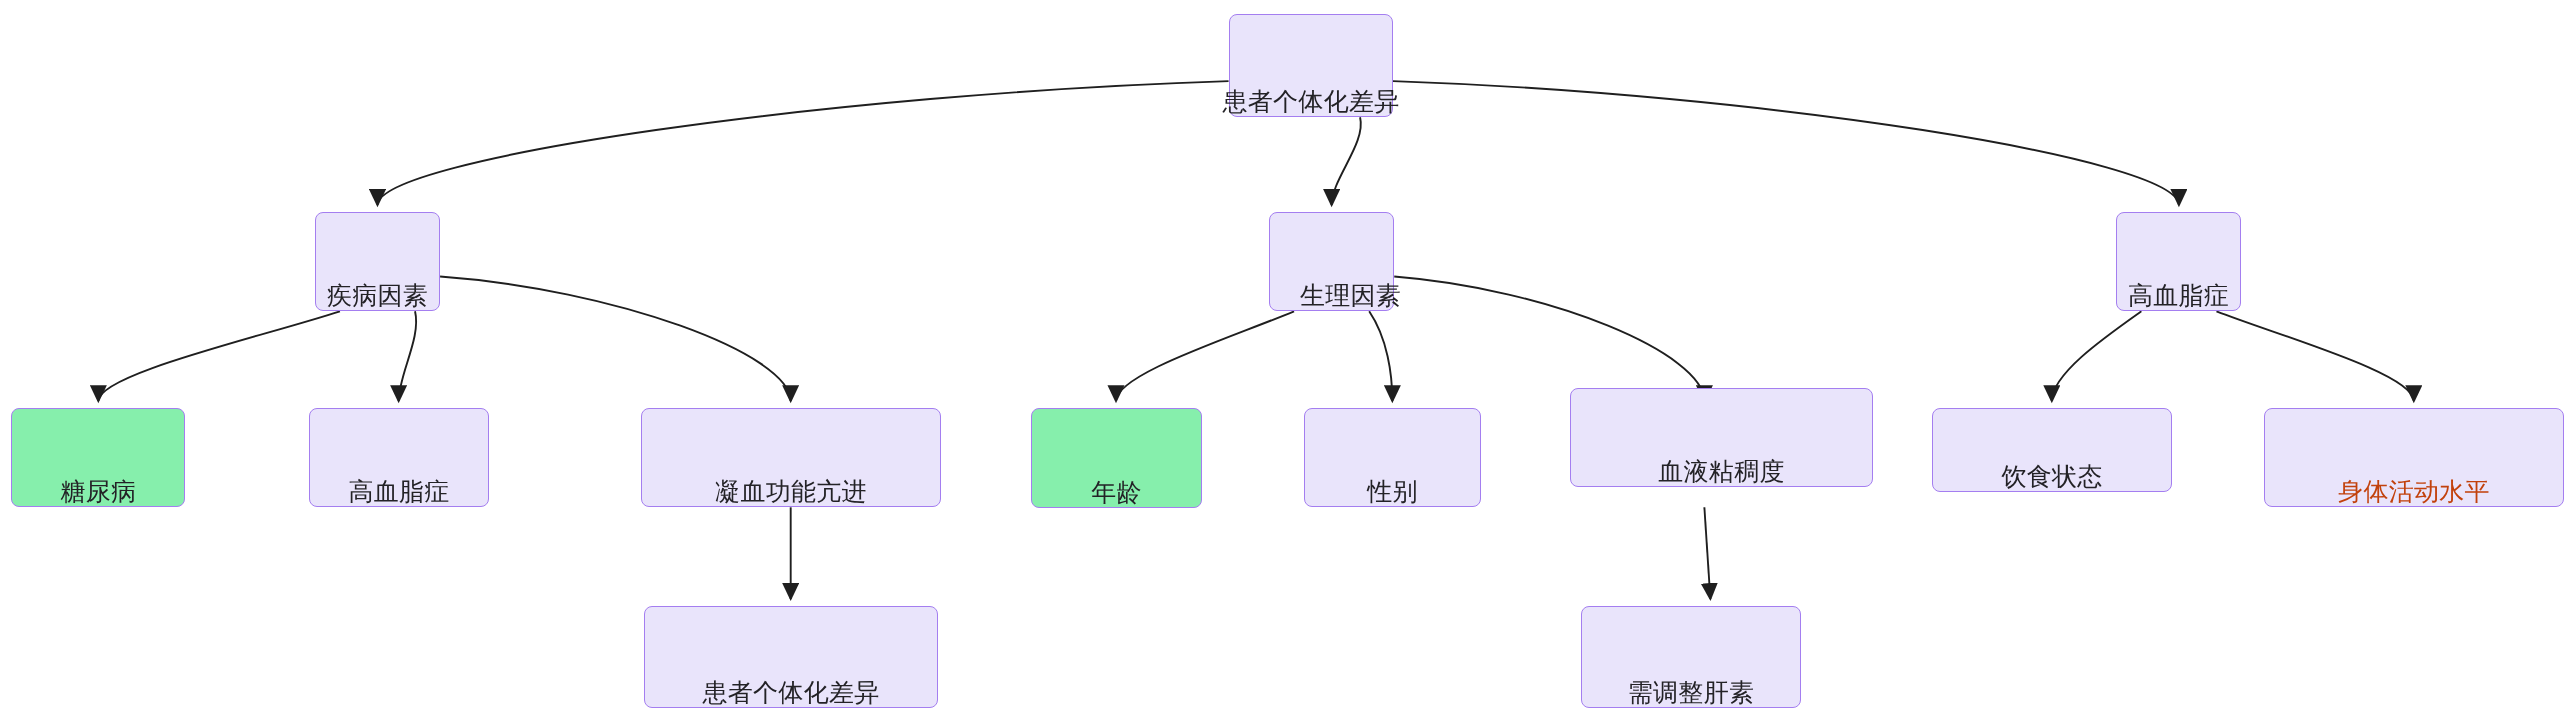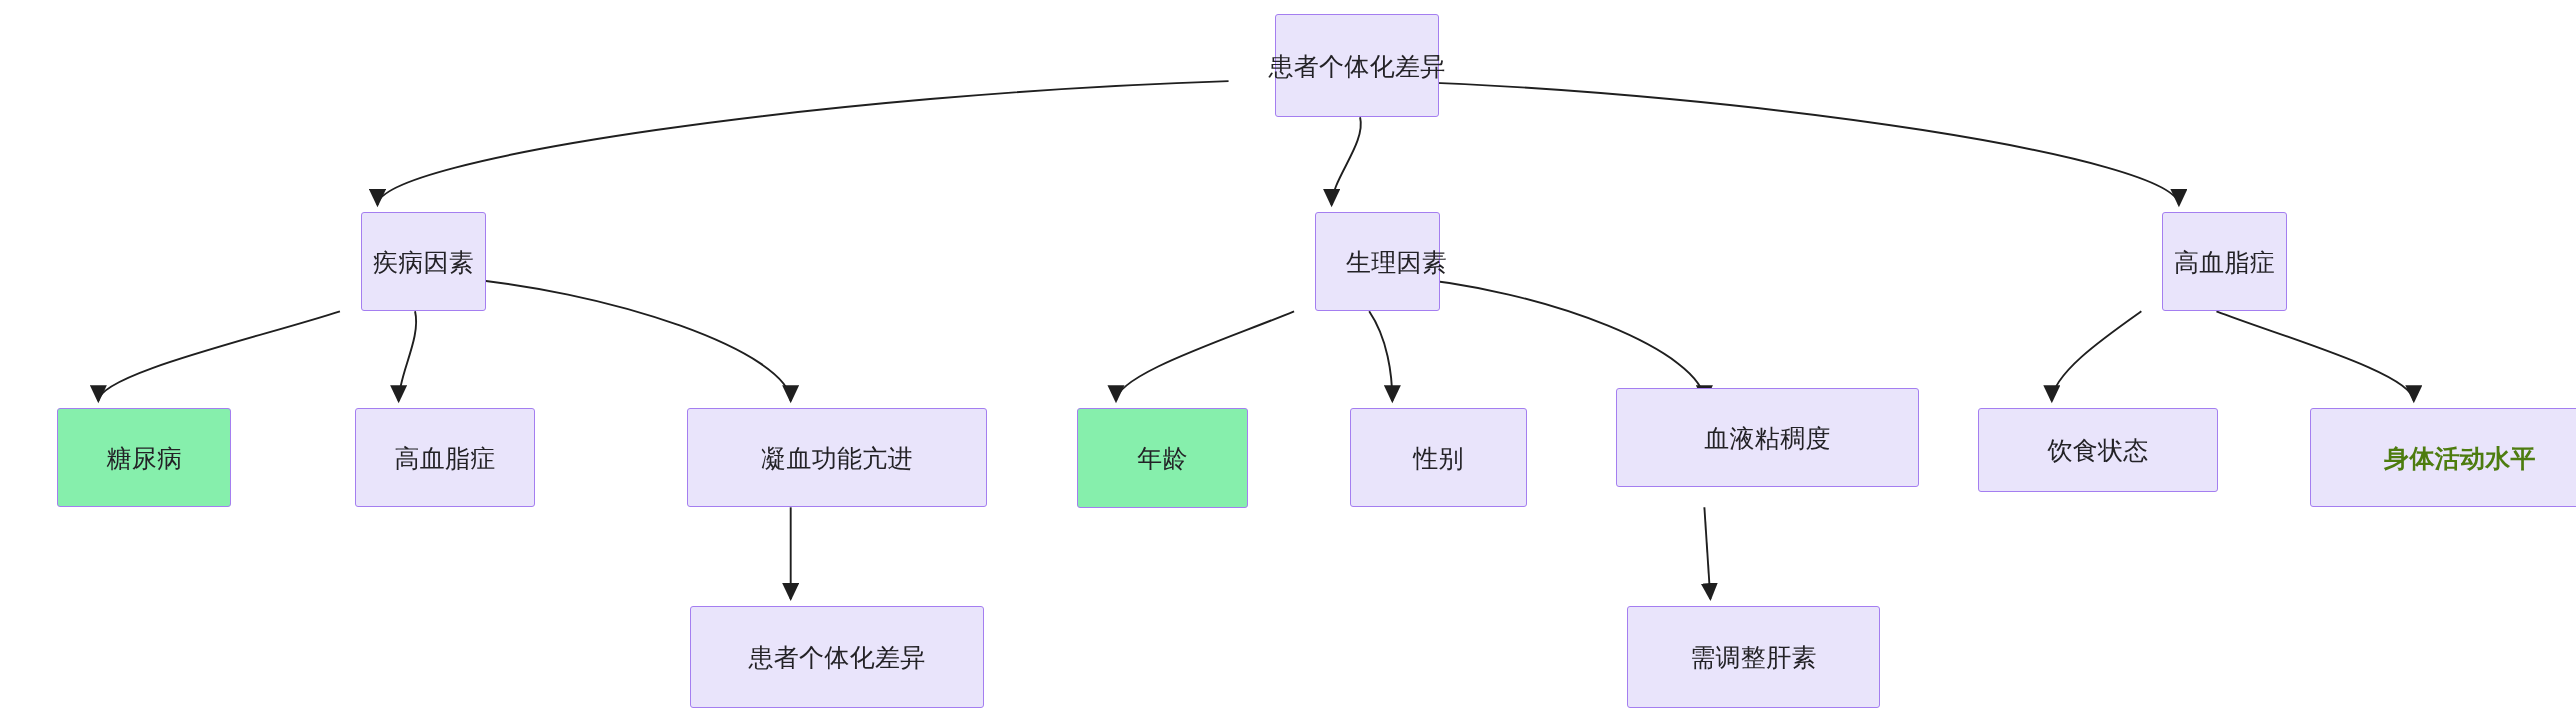--- a/index.html
+++ b/index.html
@@ -25,30 +25,29 @@
     top: 0;
     width: 2576px;
     height: 725px;
     pointer-events: none;
   }
   .flow-node {
     position: absolute;
     box-sizing: border-box;
     background: #e9e4fb;
     border: 1.9px solid #a47ef0;
-    border-radius: 3px;
+    border-radius: 8px;
     display: flex;
-    align-items: center;
+    align-items: flex-end;
     justify-content: center;
     color: #232226;
     font-size: 25px;
     line-height: 1.2;
     letter-spacing: 0.3px;
     white-space: nowrap;
-    margin-left: 46px;
   }
   .node-label {
     display: block;
   }
 </style>
 </head>
 <body>
 
 <div id="diagram-root">
   <svg id="edge-layer" width="2576" height="725" viewBox="0 0 4074 1146" xmlns="http://www.w3.org/2000/svg">
@@ -100,24 +99,24 @@
       </div>
       <div class="flow-node" style="left: 1304px; top: 408px; width: 177px; height: 99px; background: rgb(233, 228, 251); border-color: rgb(164, 126, 240); color: rgb(35, 34, 38);">
         <span class="node-label">性别</span>
       </div>
       <div class="flow-node" style="left: 1570px; top: 388px; width: 303px; height: 99px; background: rgb(233, 228, 251); border-color: rgb(164, 126, 240); color: rgb(35, 34, 38);">
         <span class="node-label">血液粘稠度</span>
       </div>
       <div class="flow-node" style="left: 1932px; top: 408px; width: 240px; height: 84px; background: rgb(233, 228, 251); border-color: rgb(164, 126, 240); color: rgb(35, 34, 38);">
         <span class="node-label">饮食状态</span>
       </div>
-      <div class="flow-node" style="left: 2264px; top: 408px; width: 300px; height: 99px; background: rgb(233, 228, 251); border-color: rgb(164, 126, 240); color: #4d7c0f; font-weight: bold;">
+      <div class="flow-node" style="left: 2264px; top: 408px; width: 300px; height: 99px; background: rgb(233, 228, 251); border-color: rgb(164, 126, 240); color: #c2410c;">
         <span class="node-label">身体活动水平</span>
       </div>
       <div class="flow-node" style="left: 644px; top: 606px; width: 294px; height: 102px; background: rgb(233, 228, 251); border-color: rgb(164, 126, 240); color: rgb(35, 34, 38);">
         <span class="node-label">患者个体化差异</span>
       </div>
-      <div class="flow-node" style="left: 1581px; top: 606px; width: 253px; height: 102px; background: rgb(233, 228, 251); border-color: rgb(164, 126, 240); color: rgb(35, 34, 38);">
+      <div class="flow-node" style="left: 1581px; top: 606px; width: 220px; height: 102px; background: rgb(233, 228, 251); border-color: rgb(164, 126, 240); color: rgb(35, 34, 38);">
         <span class="node-label">需调整肝素</span>
       </div>
     </div>
 </div>
 
 
 </body></html>

